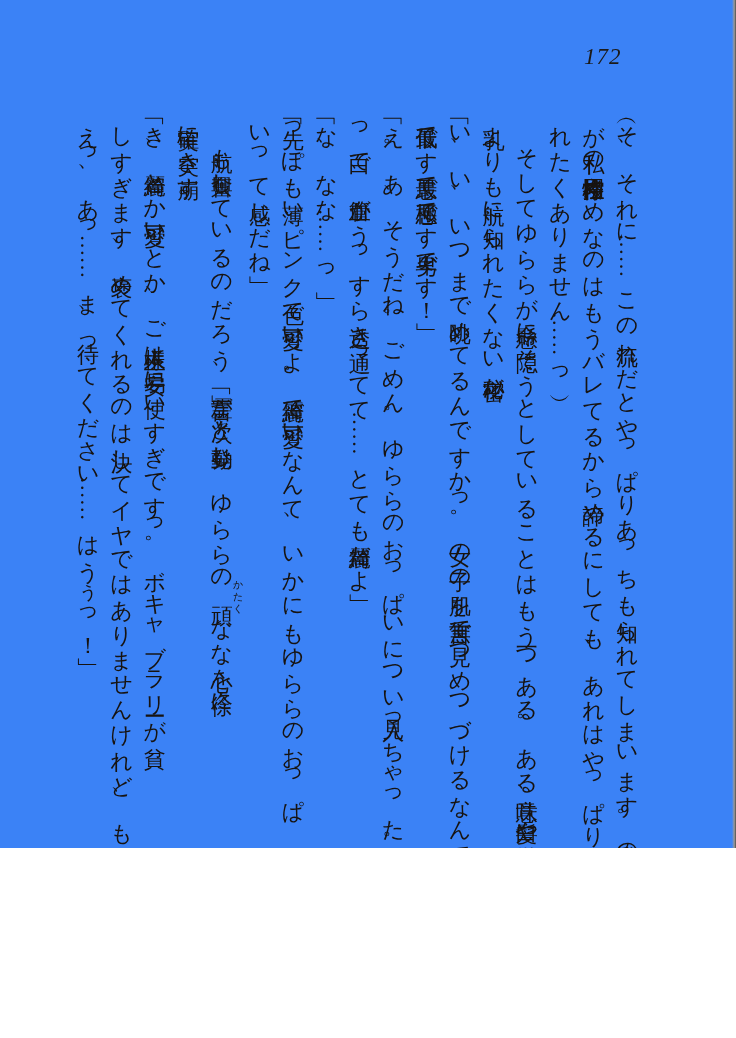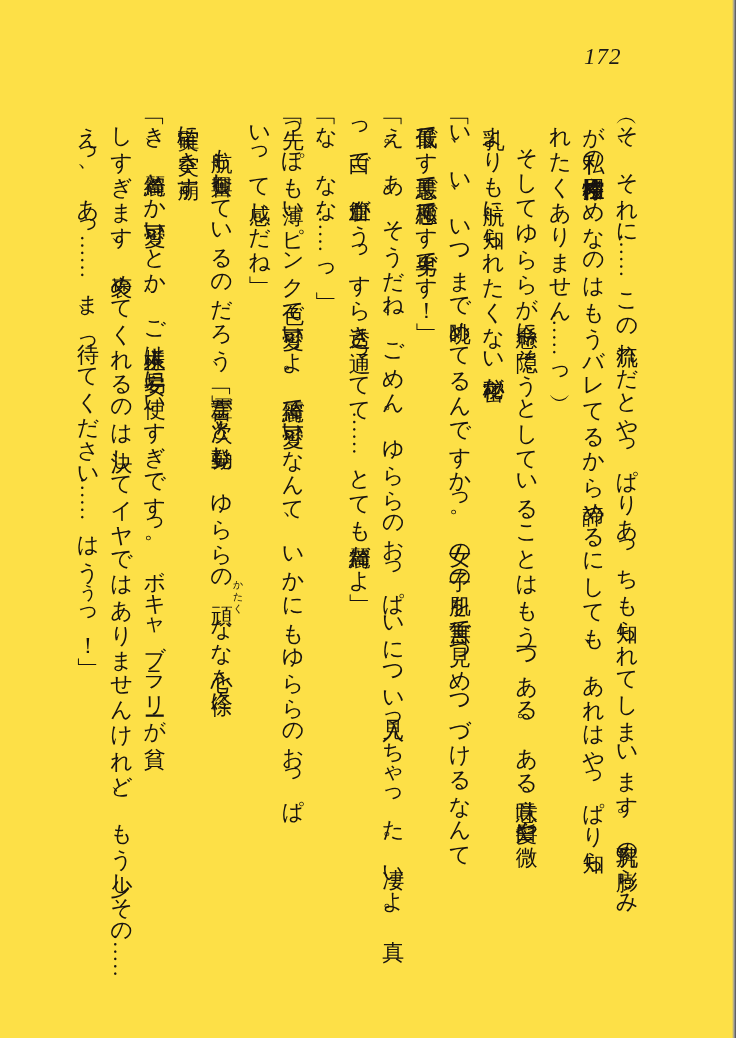--- a/index.html
+++ b/index.html
@@ -1,20 +1,20 @@
 <!DOCTYPE html>
 <html><head>
 <meta charset="utf-8">
 <style>
   html, body { margin: 0; padding: 0; }
   .page {
     position: relative;
     width: 736px;
-    height: 1038px;
-    background: #fde047;
+    height: 848px;
+    background: #3b82f6;
     overflow: hidden;
     font-family: "Liberation Serif", "DejaVu Serif", serif;
   }
   .page-number {
     position: absolute;
     top: 44px;
     left: 584px;
     font-size: 23px;
     font-style: italic;
     color: #1c1a18;

